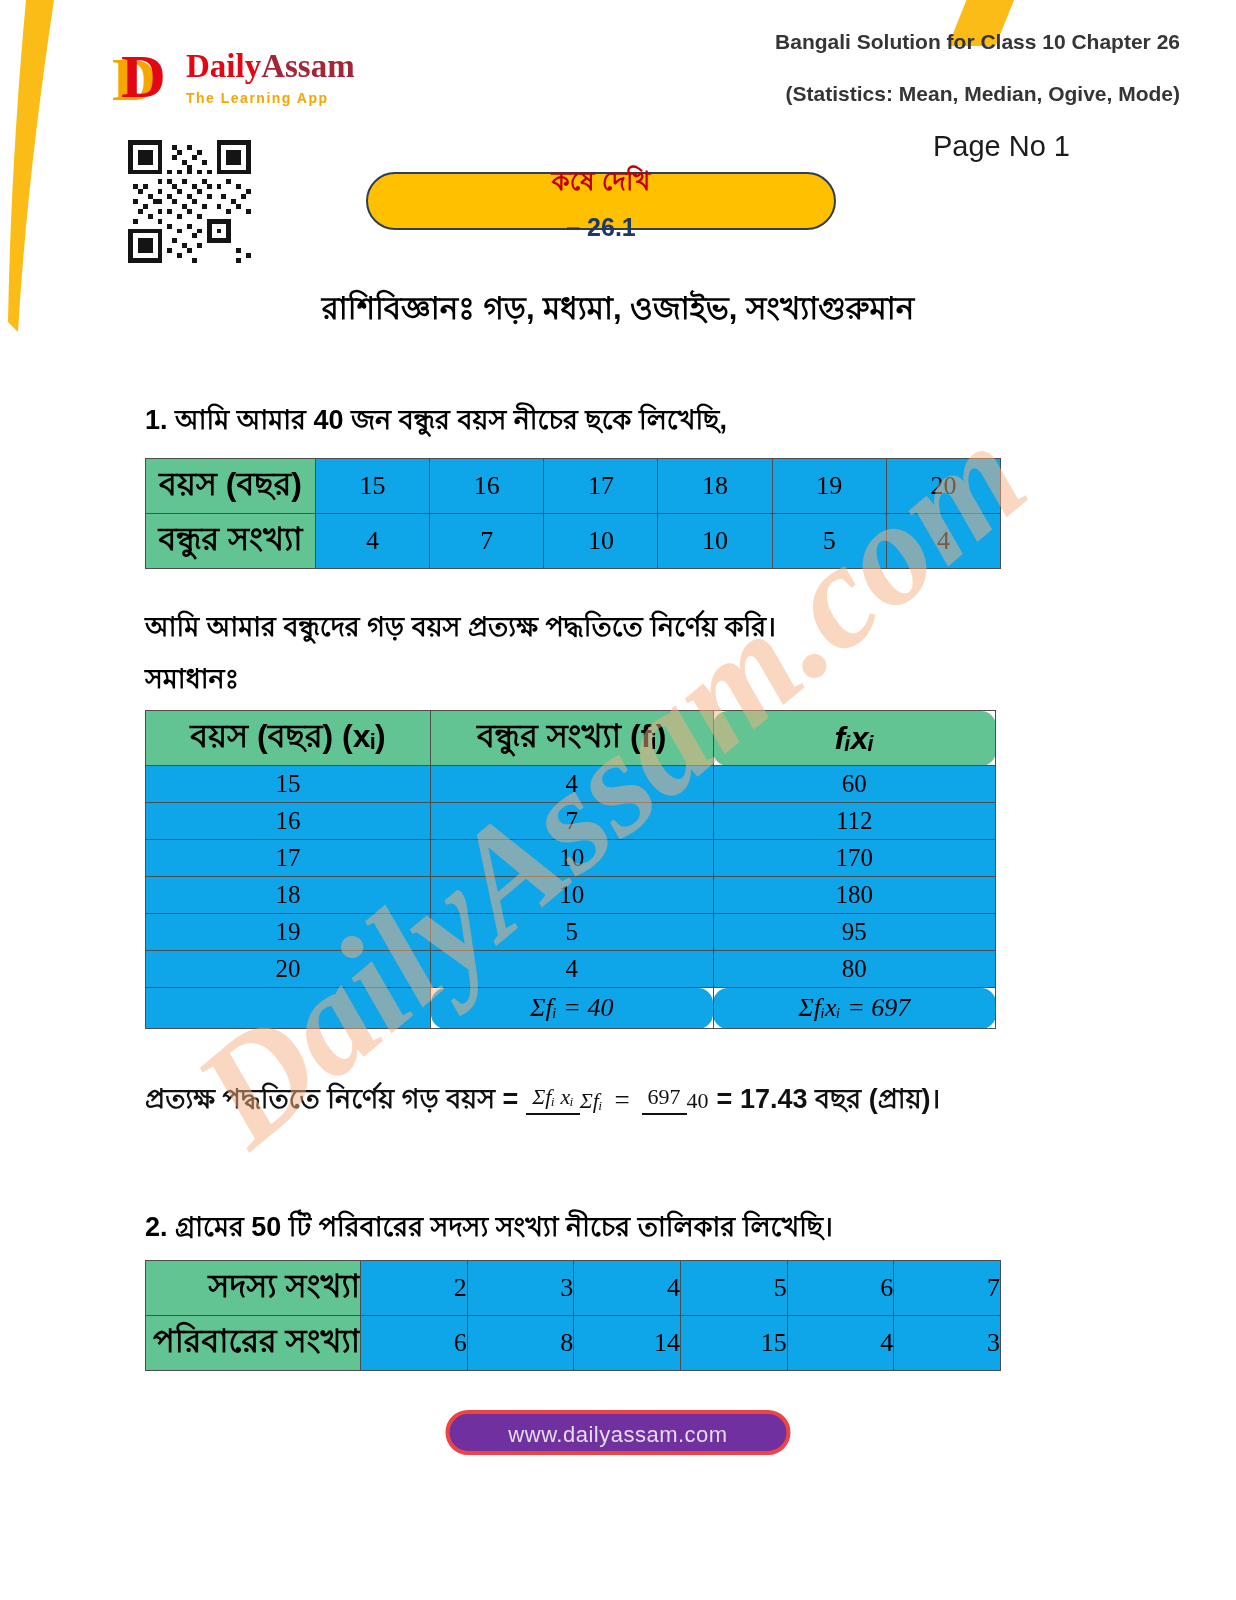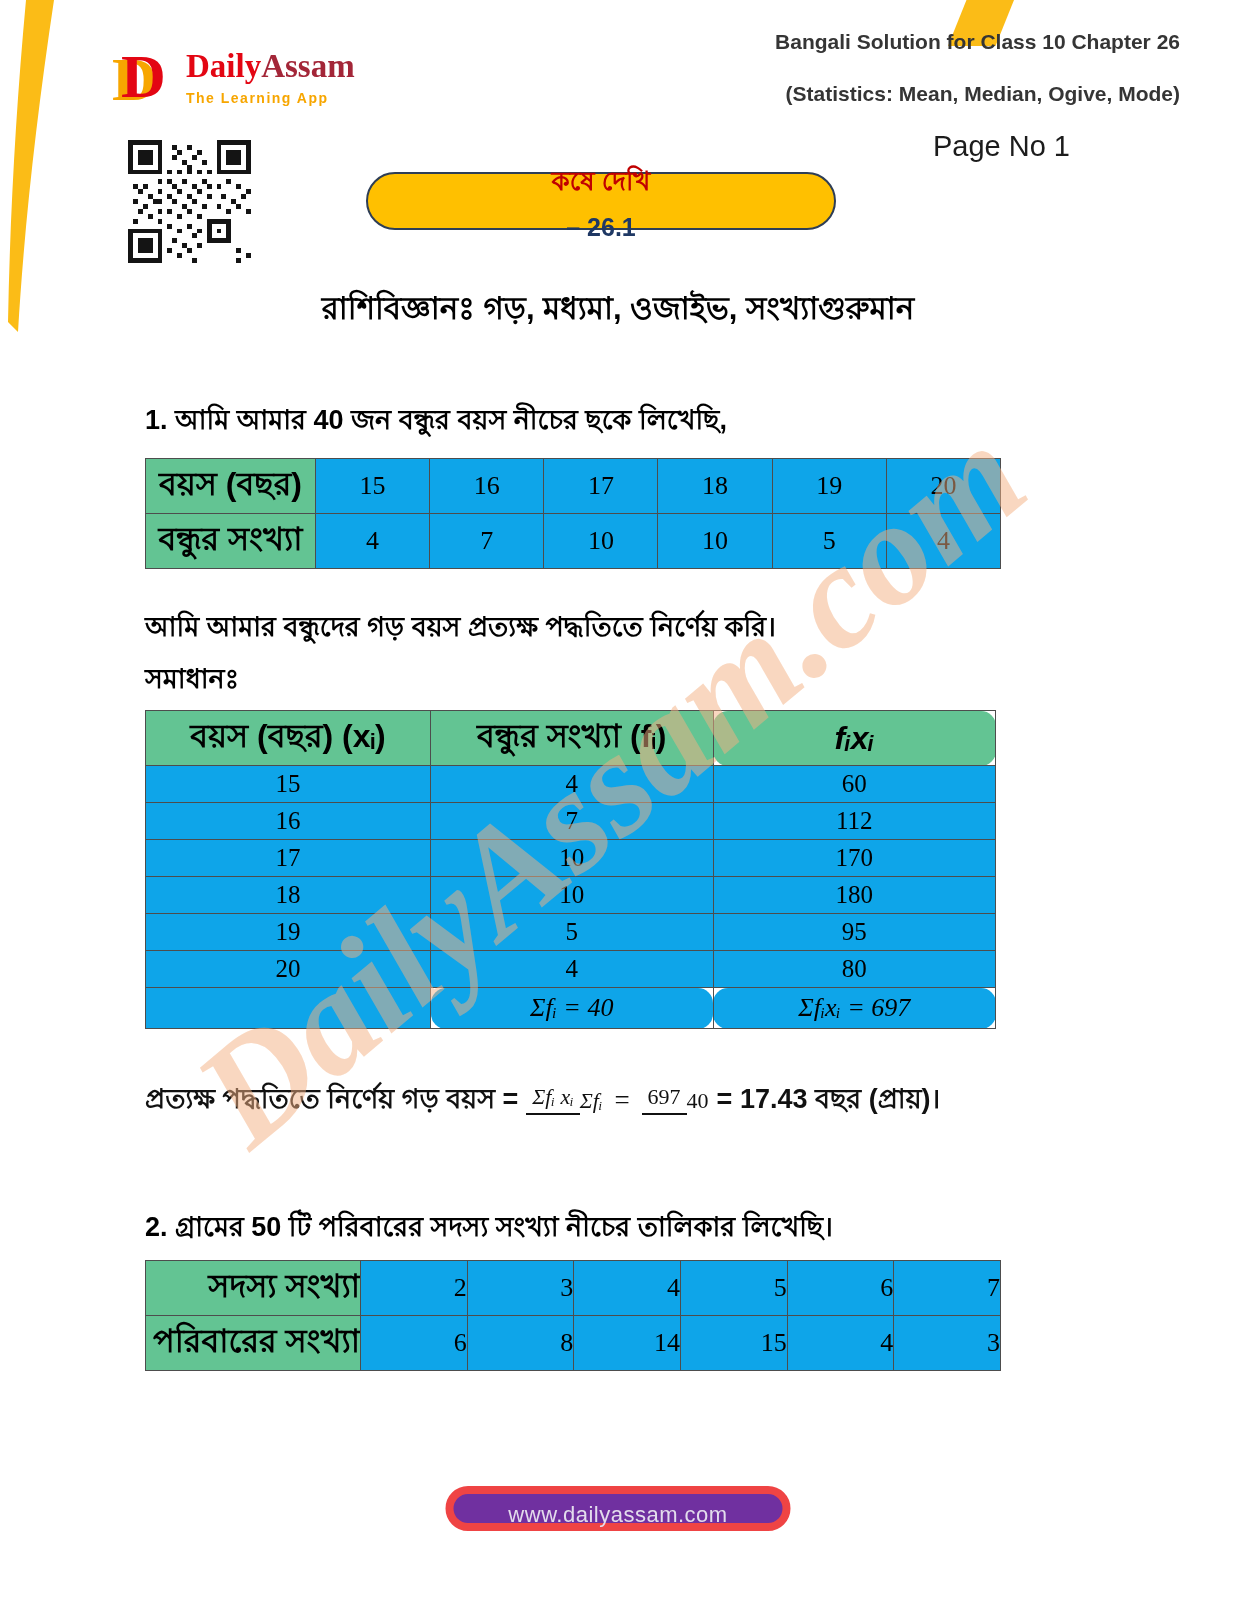--- a/index.html
+++ b/index.html
@@ -71,22 +71,22 @@
   .frac .fden { padding-top:3px; }
   .frac.math { font-style:italic; }
   .eqsign { font-family:"Liberation Serif",serif; font-size:27px; margin:0 4px; }
 
   
   .watermark { position:absolute; left:35px; top:700px; width:1150px; height:170px; text-align:center;
                transform:rotate(-40deg); font-family:"Liberation Serif",serif; font-style:italic; font-weight:bold;
                font-size:148px; color:#F4B183; opacity:0.5; z-index:6; pointer-events:none; white-space:nowrap; }
 
   
-  .footer-pill { position:absolute; left:50%; transform:translateX(-50%); top:1486px; width:345px; height:45px;
-                 background:#7030A0; border:8px solid #ef4444; border-radius:24px; line-height:41px; text-align:center;
+  .footer-pill { position:absolute; left:50%; transform:translateX(-50%); top:1410px; width:345px; height:45px;
+                 background:#7030A0; border:4px solid #ef4444; border-radius:24px; line-height:41px; text-align:center;
                  color:#E3DCEC; font-size:22px; letter-spacing:0.5px; z-index:7; }
 </style>
 </head>
 <body>
 
 <div class="page">
 
   <svg class="ribbon-left" width="70" height="345" viewBox="0 0 70 345">
     <path d="M26 0 L54 0 C36 120 24 230 18 332 L8 322 C10 215 16 108 26 0 Z" fill="#FBBC17"></path>
   </svg>

